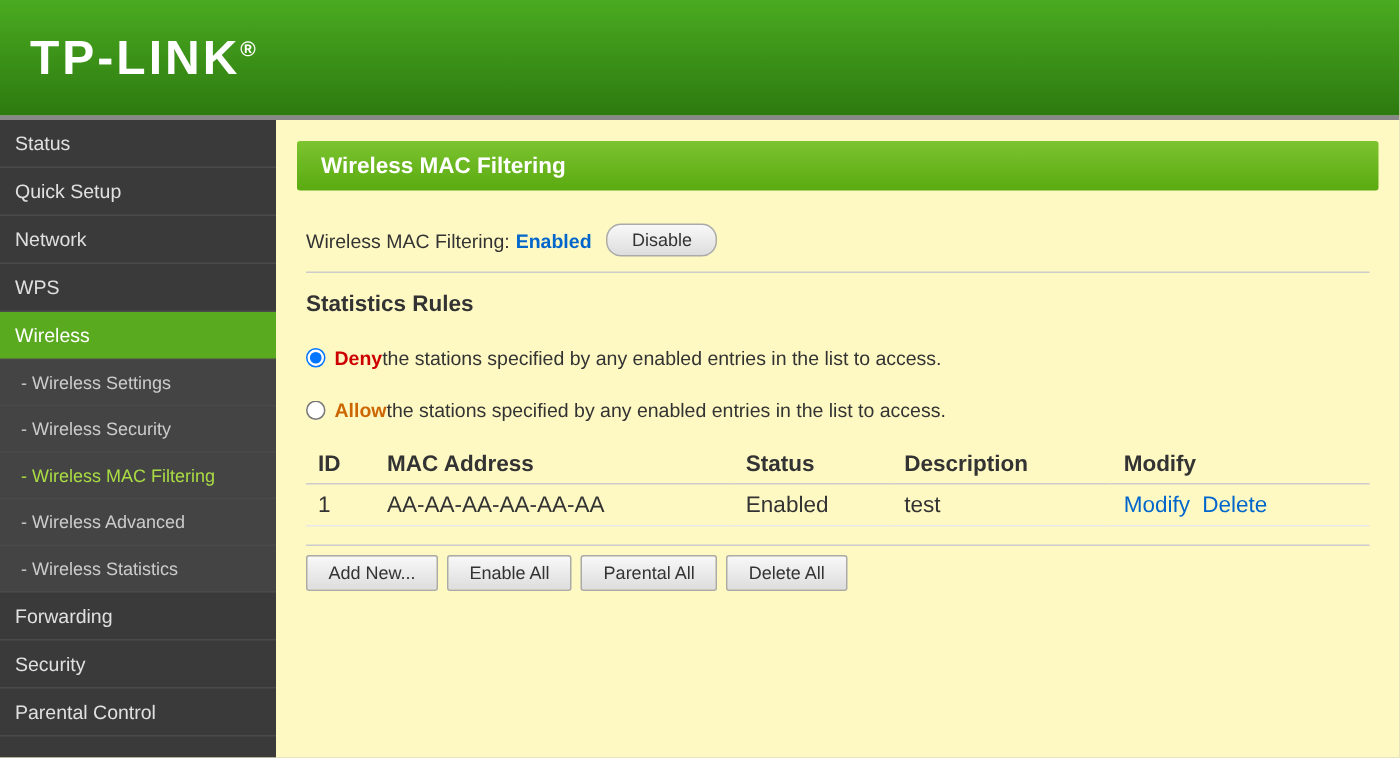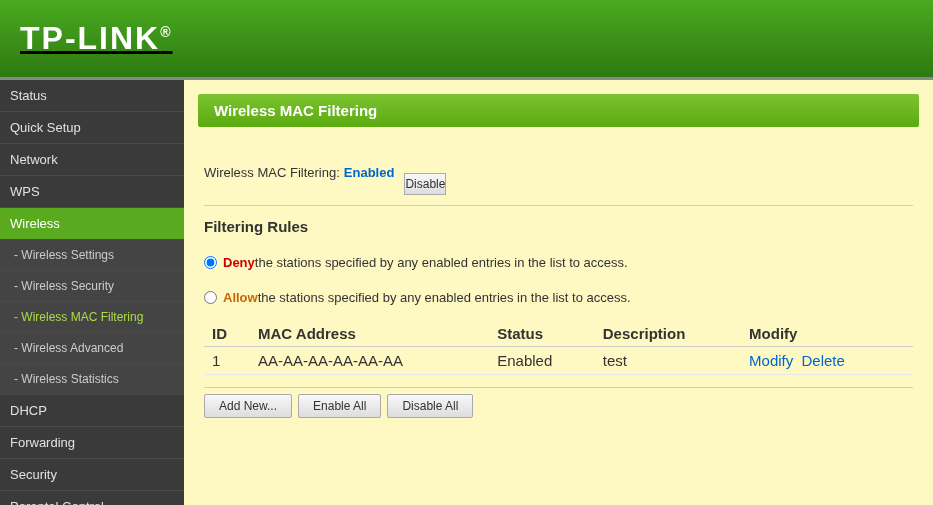--- a/index.html
+++ b/index.html
@@ -6,21 +6,20 @@
     body { font-family: Arial, sans-serif; font-size: 13px; background: #c0c0c0; width: 933px; height: 505px; overflow: hidden; }
 
     
     #header {
       background: linear-gradient(to bottom, #4aaa20, #2d7a10);
       height: 80px;
       display: flex;
       align-items: center;
       padding-left: 20px;
       border-bottom: 3px solid #888;
-      text-decoration: underline;
     }
     #logo-text {
       color: white;
       font-size: 32px;
       font-weight: bold;
       letter-spacing: 2px;
       font-family: Arial Black, sans-serif;
     }
 
     
@@ -97,28 +96,27 @@
       margin-right: 4px;
       color: #333;
     }
     .status-enabled {
       color: #0066cc;
       font-weight: bold;
       margin-right: 10px;
       font-size: 13px;
     }
     .btn {
-      padding: 3px 0;
+      padding: 3px 16px;
       background: linear-gradient(to bottom, #f8f8f8, #ddd);
       border: 1px solid #aaa;
-      border-radius: 0;
+      border-radius: 10px;
       cursor: pointer;
       font-size: 12px;
       color: #333;
-      margin-top: 24px;
     }
     .btn-action {
       padding: 4px 14px;
       background: linear-gradient(to bottom, #f8f8f8, #ddd);
       border: 1px solid #aaa;
       border-radius: 2px;
       cursor: pointer;
       font-size: 12px;
       color: #333;
       margin-right: 6px;
@@ -197,21 +195,20 @@
     <div class="sidebar-item"><span>Status</span></div>
     <div class="sidebar-item"><span>Quick Setup</span></div>
     <div class="sidebar-item"><span>Network</span></div>
     <div class="sidebar-item"><span>WPS</span></div>
     <div class="sidebar-item active"><span>Wireless</span></div>
     <div class="sidebar-item sub"><span>- Wireless Settings</span></div>
     <div class="sidebar-item sub"><span>- Wireless Security</span></div>
     <div class="sidebar-item sub active-sub"><span>- Wireless MAC Filtering</span></div>
     <div class="sidebar-item sub"><span>- Wireless Advanced</span></div>
     <div class="sidebar-item sub"><span>- Wireless Statistics</span></div>
-    <div class="sidebar-item"><span>DHCP</span></div>
     <div class="sidebar-item"><span>Forwarding</span></div>
     <div class="sidebar-item"><span>Security</span></div>
     <div class="sidebar-item"><span>Parental Control</span></div>
 
   </div>
 
   <div id="content">
 
     <div id="page-title-bar">
       <span>Wireless MAC Filtering</span>
@@ -219,21 +216,21 @@
 
     <div id="content-inner">
 
       <div class="status-row">
         <span class="status-label">Wireless MAC Filtering:</span>
         <span class="status-enabled">Enabled</span>
         <button class="btn">Disable</button>
       </div>
 
       <div class="rules-section">
-        <div class="rules-title">Filtering Rules</div>
+        <div class="rules-title">Statistics Rules</div>
         <div class="rule-option">
           <input type="radio" name="filter-rule" checked="" style="">
           <span class="deny-text">Deny</span>
           <span> the stations specified by any enabled entries in the list to access.</span>
         </div>
         <div class="rule-option">
           <input type="radio" name="filter-rule" style="">
           <span class="allow-text">Allow</span>
           <span> the stations specified by any enabled entries in the list to access.</span>
         </div>
@@ -259,17 +256,18 @@
               <a class="modify-link">Modify</a>
               <a class="modify-link">Delete</a>
             </td>
           </tr>
         </tbody>
       </table>
 
       <div class="action-buttons">
         <button class="btn-action">Add New...</button>
         <button class="btn-action">Enable All</button>
-        <button class="btn-action">Disable All</button>
+        <button class="btn-action">Parental All</button>
+        <button class="btn-action">Delete All</button>
       </div>
     </div>
   </div>
 </div>
 
 </body></html>

